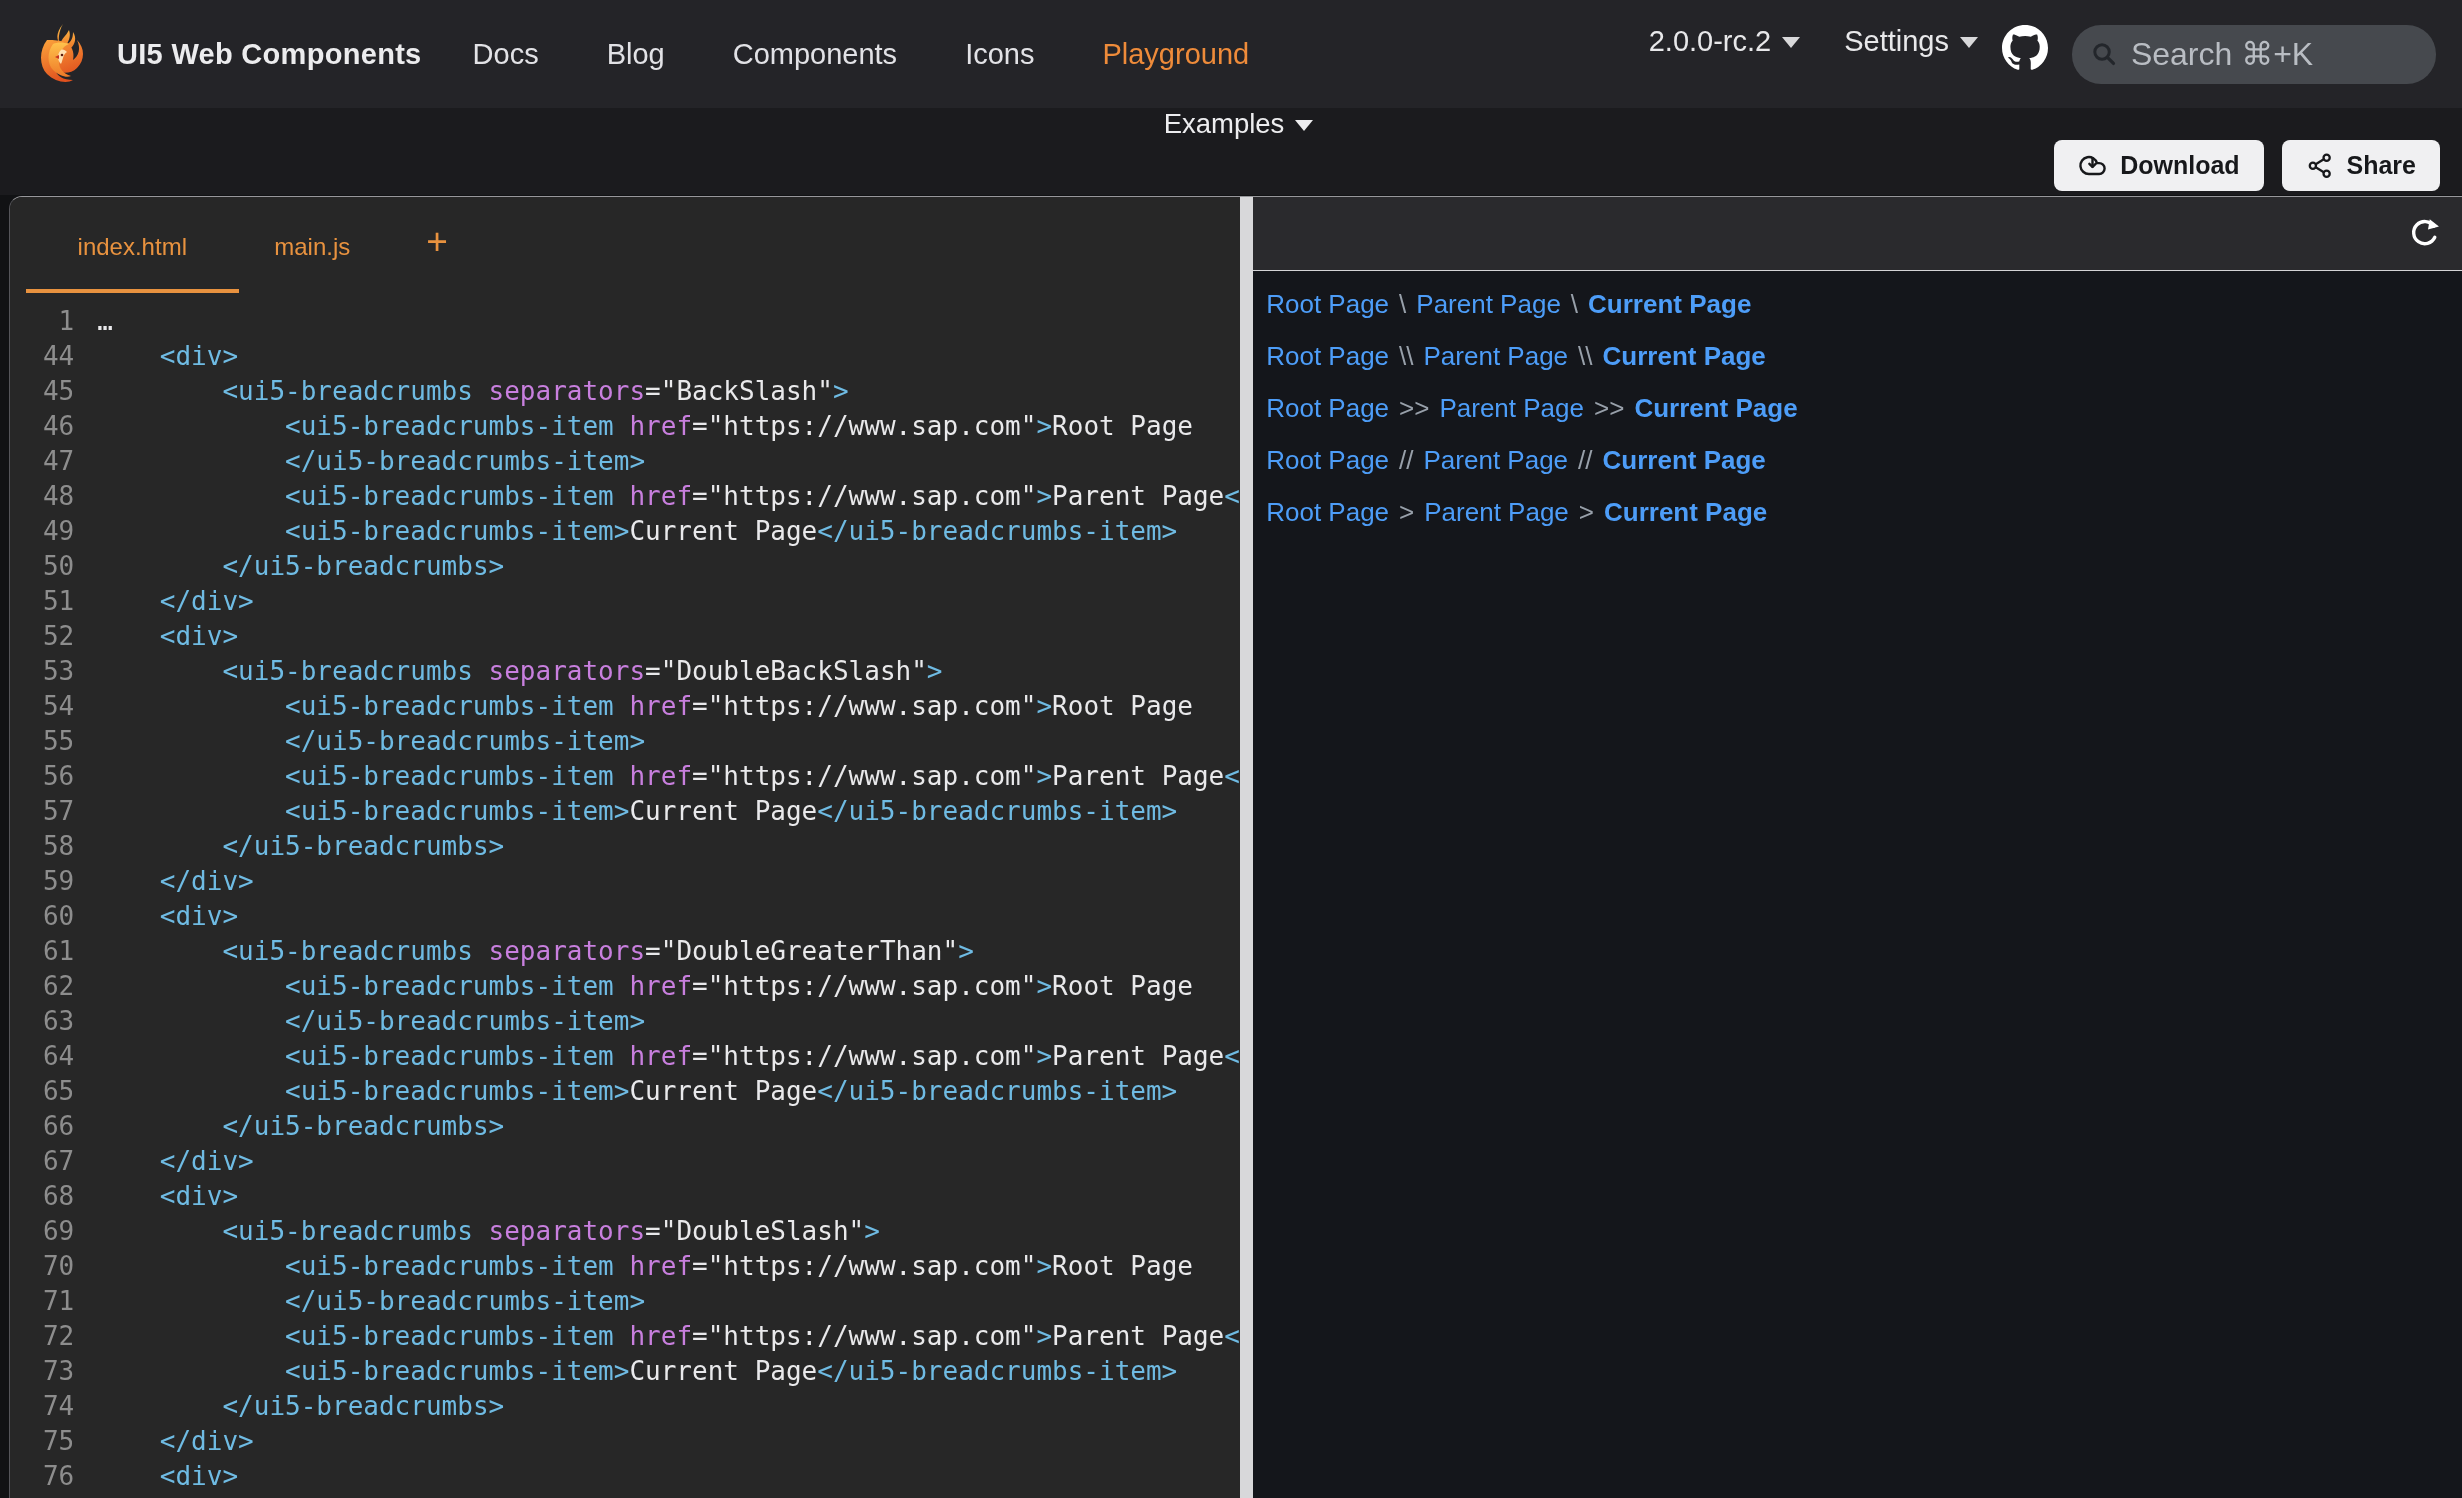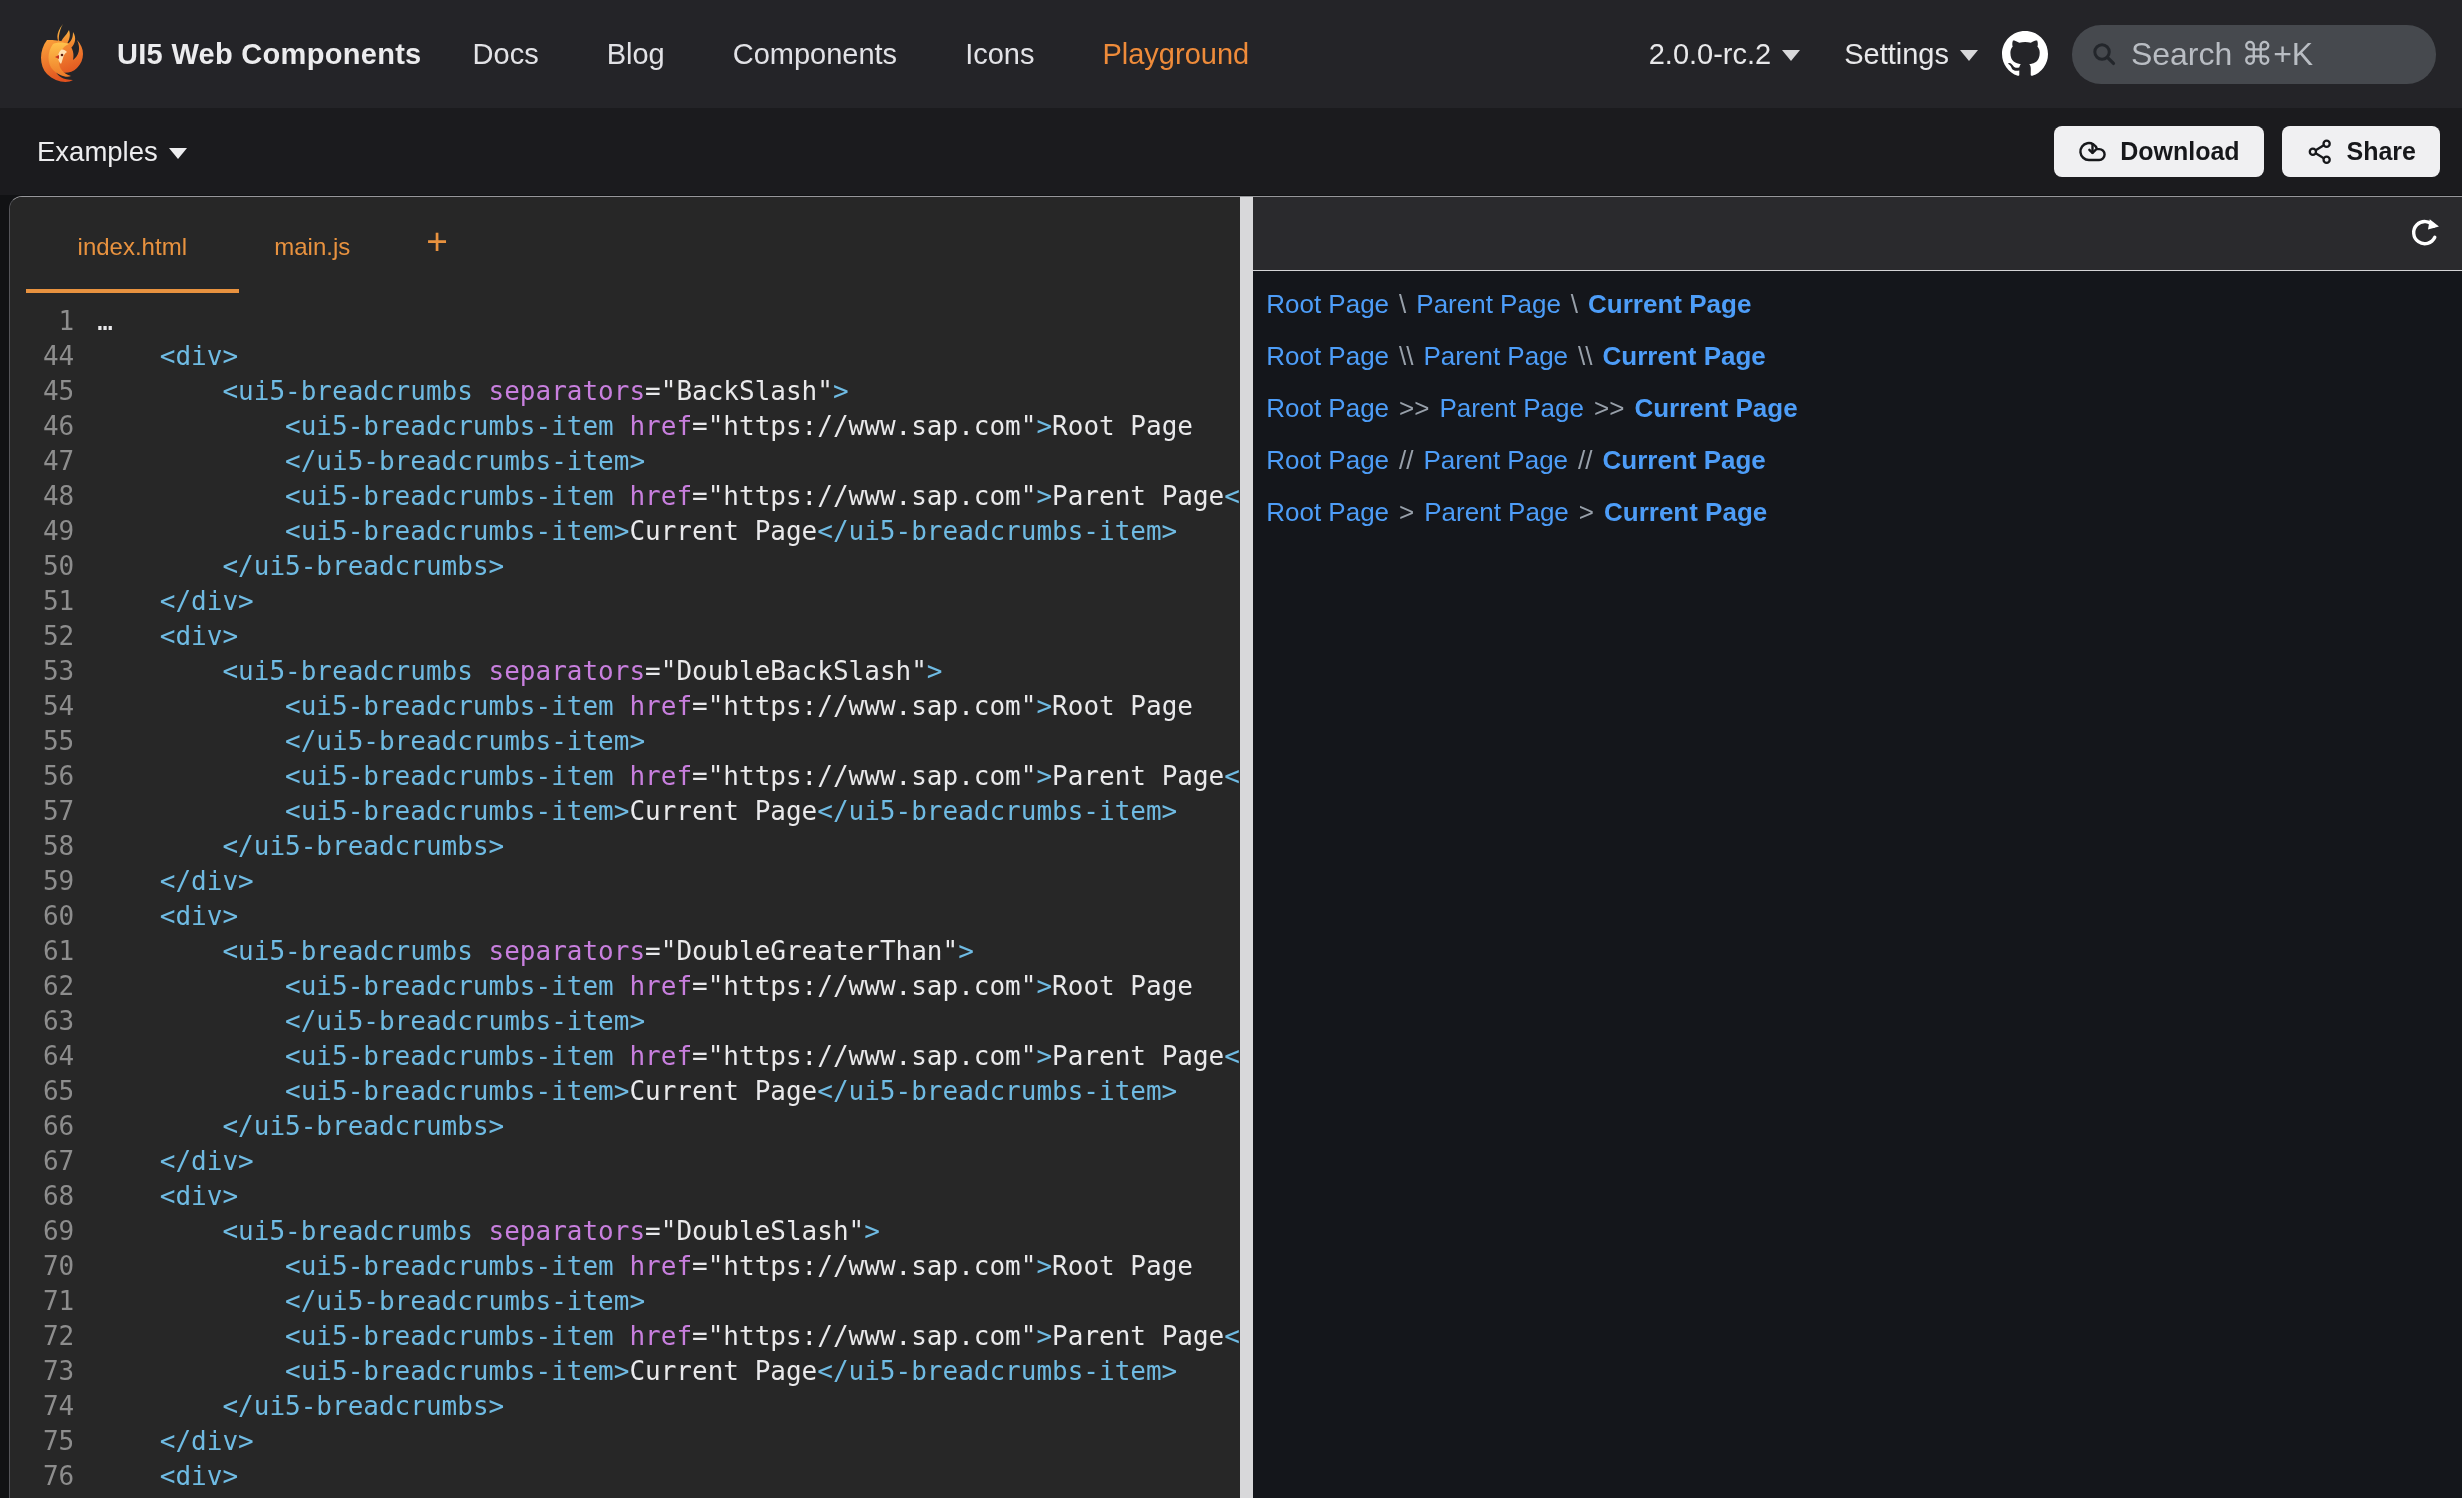--- a/index.html
+++ b/index.html
@@ -8,35 +8,35 @@
   #app { position:relative; width:2462px; height:1498px; background:#111214; }
 
   
   .header { position:absolute; left:0; top:0; width:2462px; height:108px;
             background:#242428; display:flex; align-items:center; padding:0 26px 0 33px; }
   .logo { width:64px; height:64px; flex:0 0 auto; }
   .brand { color:#ececee; font-size:29px; font-weight:bold; margin-left:20px; letter-spacing:0.3px; }
   .nav { display:flex; align-items:flex-end; margin-left:51px; gap:68px; }
   .nav-item { color:#e2e2e6; font-size:29px; cursor:pointer; }
   .nav-item.active { color:#EE8B3A; }
-  .header-right { margin-left:auto; display:flex; align-items:center; }
+  .header-right { margin-left:auto; display:flex; align-items:flex-start; }
   .version, .settings { color:#e8e8ea; font-size:29px; display:flex; align-items:center; cursor:pointer; }
   .version { margin-right:44px; }
   .settings { margin-right:24px; }
   .chev { width:0; height:0; border-left:9.2px solid transparent; border-right:9.2px solid transparent;
           border-top:11px solid #d8d8da; margin-left:11px; margin-top:3.7px; }
   .gh { width:46px; height:46px; margin-right:24px; cursor:pointer; }
   .search { width:364px; height:59px; background:#46494E; border-radius:29px;
             display:flex; align-items:center; padding:0 18.4px; cursor:text; }
   .search svg { flex:0 0 auto; }
   .search-ph { color:#b9bdc3; font-size:32px; margin-left:13px; }
 
   
   .toolbar { position:absolute; left:0; top:108px; width:2462px; height:87px;
-             background:#1B1B1E; display:flex; align-items:center; padding:0 22px 0 37px; }
+             background:#1B1B1E; display:flex; align-items:center; padding:0 22px 0 37px;flex-direction:column; }
   .examples { display:flex; align-items:center; color:#ededef; font-size:27.5px; cursor:pointer; }
   .examples .chev { border-top-color:#ededef; }
   .tb-right { margin-left:auto; display:flex; align-items:center; gap:18.4px; }
   .btn { height:51px; background:#F0F0F2; border:none; border-radius:8px; display:flex;
          align-items:center; padding:0 24px; font-family:"Liberation Sans",sans-serif;
          font-size:25px; font-weight:bold; color:#17181B; cursor:pointer; }
   .btn svg { margin-right:13px; }
 
   
   .panel { position:absolute; left:9.2px; top:196px; width:2453px; height:1303px;

